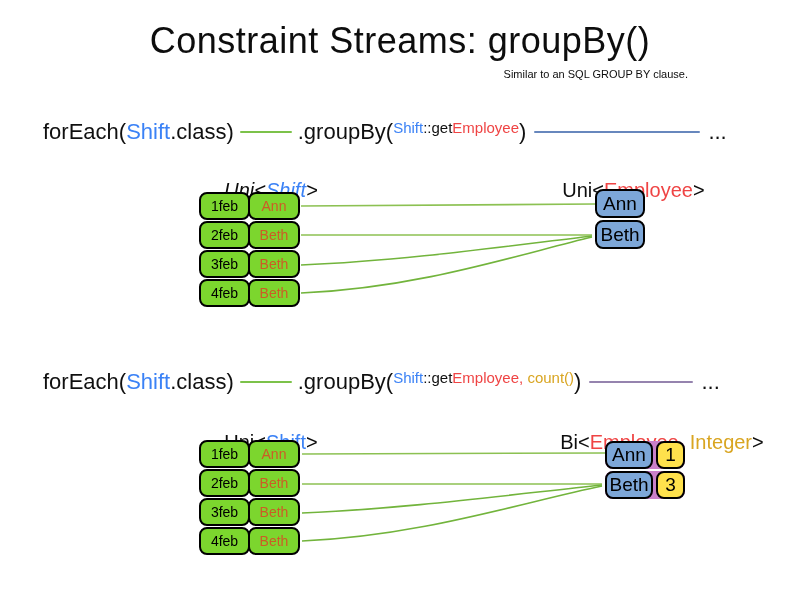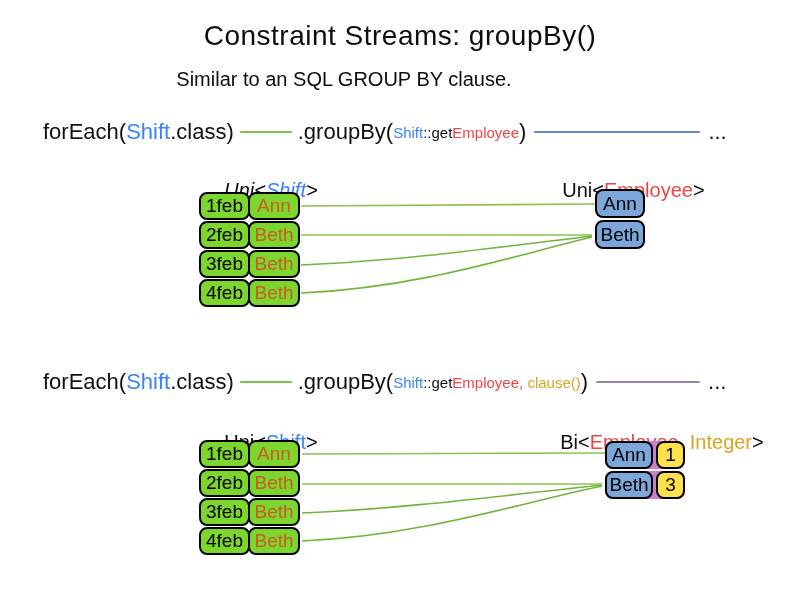--- a/index.html
+++ b/index.html
@@ -2,38 +2,38 @@
 <html><head>
 <meta charset="utf-8">
 <style>
   * { margin:0; padding:0; box-sizing:border-box; }
   html,body { width:800px; height:600px; background:#ffffff; overflow:hidden;
     font-family:"Liberation Sans","DejaVu Sans",sans-serif; color:#111; }
   .abs { position:absolute; }
   #stage { position:relative; width:800px; height:600px; }
 
   .title { top:20px; left:0; width:800px; text-align:center;
-    font-size:28px; font-weight:400; letter-spacing:0.5px; color:#0d0d0d; }
-  .subtitle { top:68px; left:0; width:688px; text-align:center; font-size:20px; color:#0d0d0d; }
+    font-size:36px; font-weight:400; letter-spacing:0.5px; color:#0d0d0d; }
+  .subtitle { top:68px; left:0; width:688px; text-align:right; font-size:11px; color:#0d0d0d; }
 
-  .codeline { display:flex; align-items:center; white-space:pre; font-size:22px; color:#101010; }
+  .codeline { display:flex; align-items:flex-start; white-space:pre; font-size:22px; color:#101010; }
   .codeline .sm { font-size:15px; }
   .green-t { color:#3b82f6; }
   .blue-t { color:#ef4444; }
   .gold-t { color:#d9a521; }
   .hline { align-self:center; height:2px; border-radius:1px; }
   .hline.g { background:#7cc24a; width:52px; margin:0 6px; }
   .hline.b { background:#6787bd; width:166px; margin:0 8px; }
   .hline.p { background:#9583ae; width:104px; margin:0 8px; }
 
   .typelabel { font-size:20px; color:#0d0d0d; white-space:pre; }
 
   .shift-table .row { display:flex; margin-bottom:1px; }
   .cell { height:28px; border:2px solid #000; border-radius:8px; background:#7cd62e;
-    font-size:19px; display:flex; align-items:center; justify-content:center; }
+    font-size:14px; display:flex; align-items:center; justify-content:center; }
   .cell.date { width:51px; color:#000; z-index:2; }
   .cell.name { width:52px; margin-left:-2px; color:#cc5c26; z-index:1; }
 
   .emp-box { width:50px; height:29px; border:2px solid #000; border-radius:8px;
     background:#7da7d8; font-size:19px; color:#000;
     display:flex; align-items:center; justify-content:center; }
 
   .bi-row { display:flex; column-gap:3px; background:#c97fc9; border-radius:8px; width:80px; height:28px; }
   .bi-row .emp { width:48px; height:28px; border:2px solid #000; border-radius:8px;
     background:#7da7d8; font-size:19px; color:#000; display:flex; align-items:center; justify-content:center; }
@@ -97,21 +97,21 @@
       <div class="cell name">Beth</div>
     </div>
   </div>
 
   <div class="abs emp-box" style="left:595px; top:189px;">Ann</div>
   <div class="abs emp-box" style="left:595px; top:220px;">Beth</div>
 
   <div class="abs codeline" style="left:43px; top:369px;">
     <span>forEach(</span><span class="green-t">Shift</span><span>.class)</span>
     <span class="hline g"></span>
-    <span>.groupBy(</span><span class="sm green-t">Shift</span><span class="sm">::get</span><span class="sm blue-t">Employee</span><span class="sm blue-t">, </span><span class="sm gold-t">clause()</span><span>)</span>
+    <span>.groupBy(</span><span class="sm green-t">Shift</span><span class="sm">::get</span><span class="sm blue-t">Employee</span><span class="sm blue-t">, </span><span class="sm gold-t">count()</span><span>)</span>
     <span class="hline p"></span>
     <span>...</span>
   </div>
 
   <div class="abs typelabel" style="left:202px; top:408px;">
     <span>Uni&lt;</span><span class="green-t">Shift</span><span>&gt;</span>
   </div>
   <div class="abs typelabel" style="left:538px; top:408px;">
     <span>Bi&lt;</span><span class="blue-t">Employee</span><span class="blue-t">, </span><span class="gold-t">Integer</span><span>&gt;</span>
   </div>

